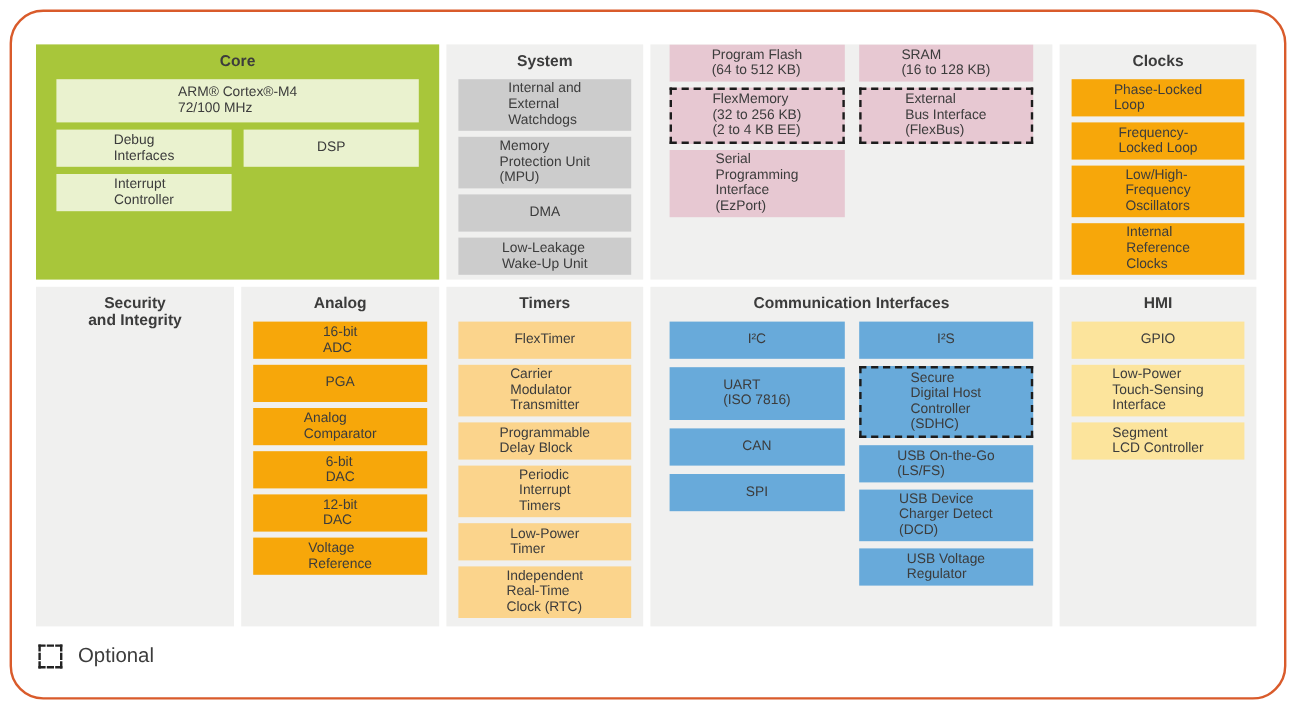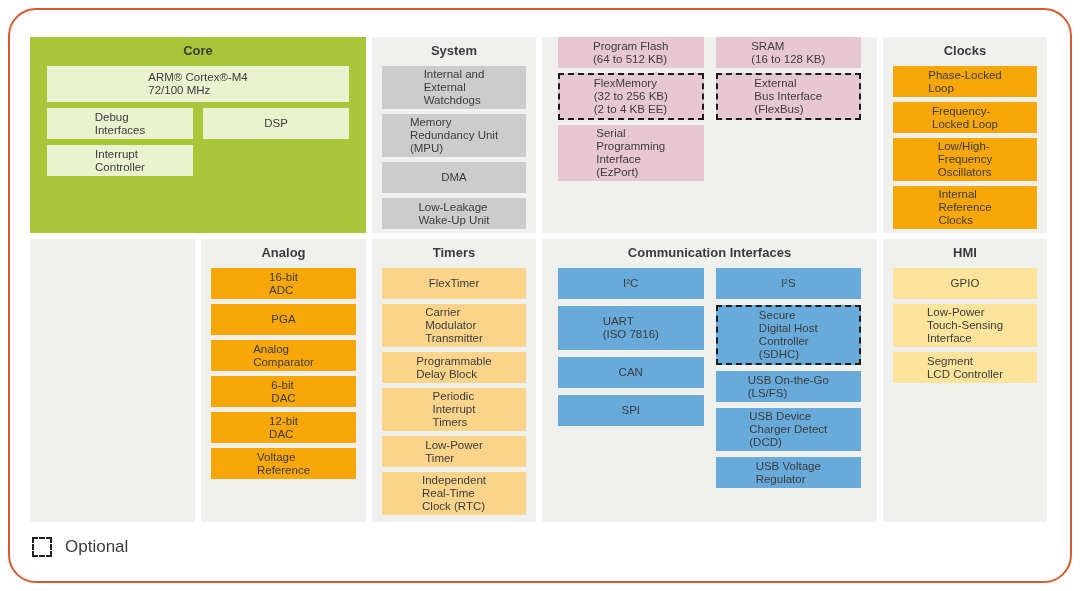--- a/index.html
+++ b/index.html
@@ -81,21 +81,21 @@
         </div>
       </section>
 
       <section class="panel">
         <h2>System</h2>
         <div class="col">
           <div class="block gray">Internal and
 External
 Watchdogs</div>
           <div class="block gray">Memory
-Redundancy Unit
+Protection Unit
 (MPU)</div>
           <div class="block gray">DMA</div>
           <div class="block gray">Low-Leakage
 Wake-Up Unit</div>
         </div>
       </section>
 
       <section class="panel">
         <div class="cols2">
           <div class="col" style="padding:0; gap:5px;">
@@ -129,20 +129,22 @@
           <div class="block orange">Low/High-
 Frequency
 Oscillators</div>
           <div class="block orange">Internal
 Reference
 Clocks</div>
         </div>
       </section>
 
       <section class="panel">
+        <h2>Security
+and Integrity</h2>
       </section>
 
       <section class="panel">
         <h2>Analog</h2>
         <div class="col">
           <div class="block orange">16-bit
 ADC</div>
           <div class="block orange">PGA</div>
           <div class="block orange">Analog
 Comparator</div>

